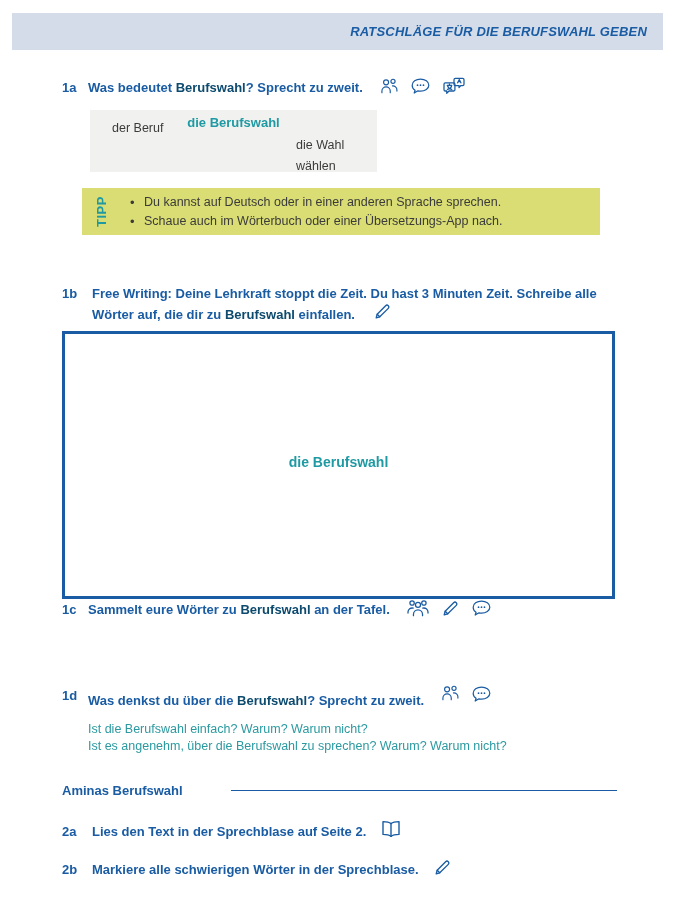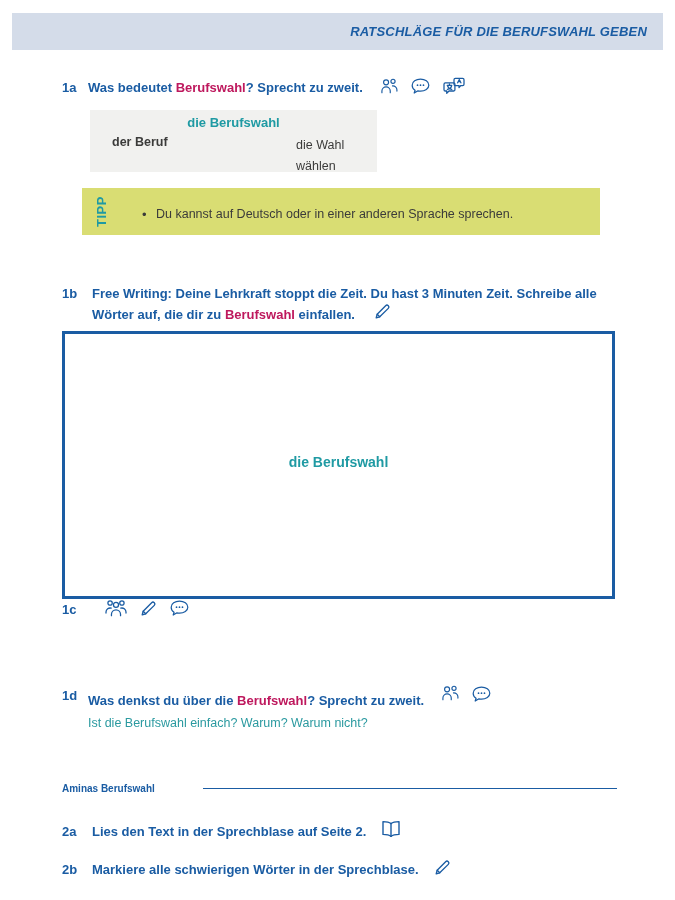--- a/index.html
+++ b/index.html
@@ -27,54 +27,54 @@
 
   
   .task{
     position:absolute;left:62px;
     display:flex;align-items:flex-start;
     font-size:13px;font-weight:bold;color:#1a5ca3;
     line-height:20px;
   }
   .task .num{width:30px;flex:0 0 30px;}
   .task .num.narrow{width:26px;flex:0 0 26px;}
-  .kw{color:#be185d;}
+  .kw{color:#0c4a6e;}
   .icons{display:inline-flex;align-items:center;gap:11px;margin-left:16px;position:relative;top:-2px;}
   .icons svg{display:block;}
   svg .st{fill:none;stroke:#1a5ca3;stroke-width:1.4;stroke-linecap:round;stroke-linejoin:round;}
   svg .fl{fill:#1a5ca3;stroke:none;}
 
   
   .word-box{
     position:absolute;left:90px;top:110px;width:287px;height:62px;
     background:#f1f1ef;font-size:12.5px;color:#3b3b3a;
   }
   .word-box .wb-title{
     position:absolute;left:0;right:0;top:5px;text-align:center;
     font-weight:bold;color:#1f9aa3;font-size:13px;
   }
-  .word-box .wb-left{position:absolute;left:22px;top:25px;font-weight:bold;}
+  .word-box .wb-left{position:absolute;left:22px;top:11px;}
   .word-box .wb-right{position:absolute;left:206px;top:25px;line-height:21px;}
 
   
   .tip-box{
     position:absolute;left:82px;top:188px;width:518px;height:47px;
     background:#d9dd73;
   }
   .tip-label{
     position:absolute;left:6px;top:0;bottom:0;width:26px;
     display:flex;align-items:center;justify-content:center;
   }
   .tip-label span{
     transform:rotate(-90deg);
     font-weight:bold;font-size:13px;color:#1f9aa3;letter-spacing:.5px;
   }
   .tip-list{
     position:absolute;left:48px;top:5px;right:8px;
-    margin:12px;padding:0;list-style:none;
+    margin:0;padding:0;list-style:none;
     font-size:12.5px;color:#3b3b3a;line-height:19px;font-weight:normal;
   }
   .tip-list li{padding-left:14px;position:relative;}
   .tip-list li::before{
     content:"•";position:absolute;left:0;top:0;color:#3b3b3a;font-size:13px;
   }
 
   
   .t1b-text{width:527px;}
   .t1b-text .pencil-inline{display:inline-block;vertical-align:-4px;margin-left:18px;}
@@ -85,28 +85,28 @@
     border:3px solid #1a5ca3;box-sizing:border-box;background:#ffffff;
   }
   .big-box .center-label{
     position:absolute;left:0;right:0;top:120px;text-align:center;
     color:#1f9aa3;font-weight:bold;font-size:14px;
   }
 
   
   .questions{
     font-weight:normal;color:#2b9aa0;font-size:12.5px;line-height:16.5px;
-    margin-top:4px;
+    margin-top:10px;
   }
 
   
   .sec-head{
     position:absolute;left:62px;top:783px;right:58px;
     display:flex;align-items:center;
-    font-size:10px;font-weight:bold;color:#1a5ca3;gap:30px;
+    font-size:13px;font-weight:bold;color:#1a5ca3;gap:30px;
   }
   .sec-head .rule{
     flex:1;height:0;border-top:1.5px solid #1a5ca3;margin-left:18px;
   }
 </style>
 </head>
 <body>
 
 <div class="page">
 
@@ -149,39 +149,41 @@
       <div>wählen</div>
     </div>
   </div>
 
   <div class="tip-box">
     <div class="tip-label">
         <span>TIPP</span>
       </div>
     <ul class="tip-list">
       <li>Du kannst auf Deutsch oder in einer anderen Sprache sprechen.</li>
+      <li>Schaue auch im Wörterbuch oder einer Übersetzungs-App nach.</li>
     </ul>
   </div>
 
   <div class="task" style="top:284px;justify-content:space-between;">
     <span class="num">1b</span>
     <span class="t1b-text"><span>Free Writing: Deine Lehrkraft stoppt die Zeit. Du hast 3 Minuten Zeit. Schreibe alle Wörter auf, die dir zu </span><span class="kw">Berufswahl</span><span> einfallen.</span><span class="pencil-inline icons" style="margin-left:18px;">
   <svg width="19" height="19" viewBox="0 0 20 20">
     <path class="st" d="M3.4 16.6 l1-3.7 L13.3 3.9 a1.95 1.95 0 0 1 2.8 2.8 L7.1 15.6 z"></path>
     <path class="st" d="M4.4 12.9 l2.7 2.7"></path>
   </svg>
 </span></span>
   </div>
 
   <div class="big-box">
     <div class="center-label">die Berufswahl</div>
   </div>
 
   <div class="task" style="top:600px;">
     <span class="num narrow">1c</span>
+    <span><span>Sammelt eure Wörter zu </span><span class="kw">Berufswahl</span><span> an der Tafel.</span></span>
     <span class="icons">
   <svg width="24" height="20" viewBox="0 0 26 22">
     <circle class="st" cx="6.5" cy="5.5" r="2.4"></circle>
     <circle class="st" cx="19.5" cy="5.5" r="2.4"></circle>
     <circle class="st" cx="13" cy="7.5" r="2.8"></circle>
     <path class="st" d="M2 16.5 v-1 a4.5 4.5 0 0 1 5.8 -4.3"></path>
     <path class="st" d="M24 16.5 v-1 a4.5 4.5 0 0 0 -5.8 -4.3"></path>
     <path class="st" d="M8 19.5 v-1.5 a5 5 0 0 1 10 0 v1.5"></path>
   </svg>
 
@@ -212,20 +214,21 @@
 
   <svg width="21" height="18" viewBox="0 0 24 20">
     <path class="st" d="M12 2.2 c5.2 0 9.5 2.9 9.5 6.8 s-4.3 6.8-9.5 6.8 c-1 0-2-.1-2.9-.33 L4.8 18 l1-3.2 C3.4 13.5 2.5 11.3 2.5 9 2.5 5.1 6.8 2.2 12 2.2 z"></path>
     <circle class="fl" cx="8.6" cy="9" r="1"></circle>
     <circle class="fl" cx="12" cy="9" r="1"></circle>
     <circle class="fl" cx="15.4" cy="9" r="1"></circle>
   </svg>
 </span></span>
       <div class="questions">
         <div>Ist die Berufswahl einfach? Warum? Warum nicht?</div>
+        <div>Ist es angenehm, über die Berufswahl zu sprechen? Warum? Warum nicht?</div>
       </div>
     </span>
   </div>
 
   <div class="sec-head">
     <span>Aminas Berufswahl</span>
     <span class="rule"></span>
   </div>
 
   <div class="task" style="top:822px;">

